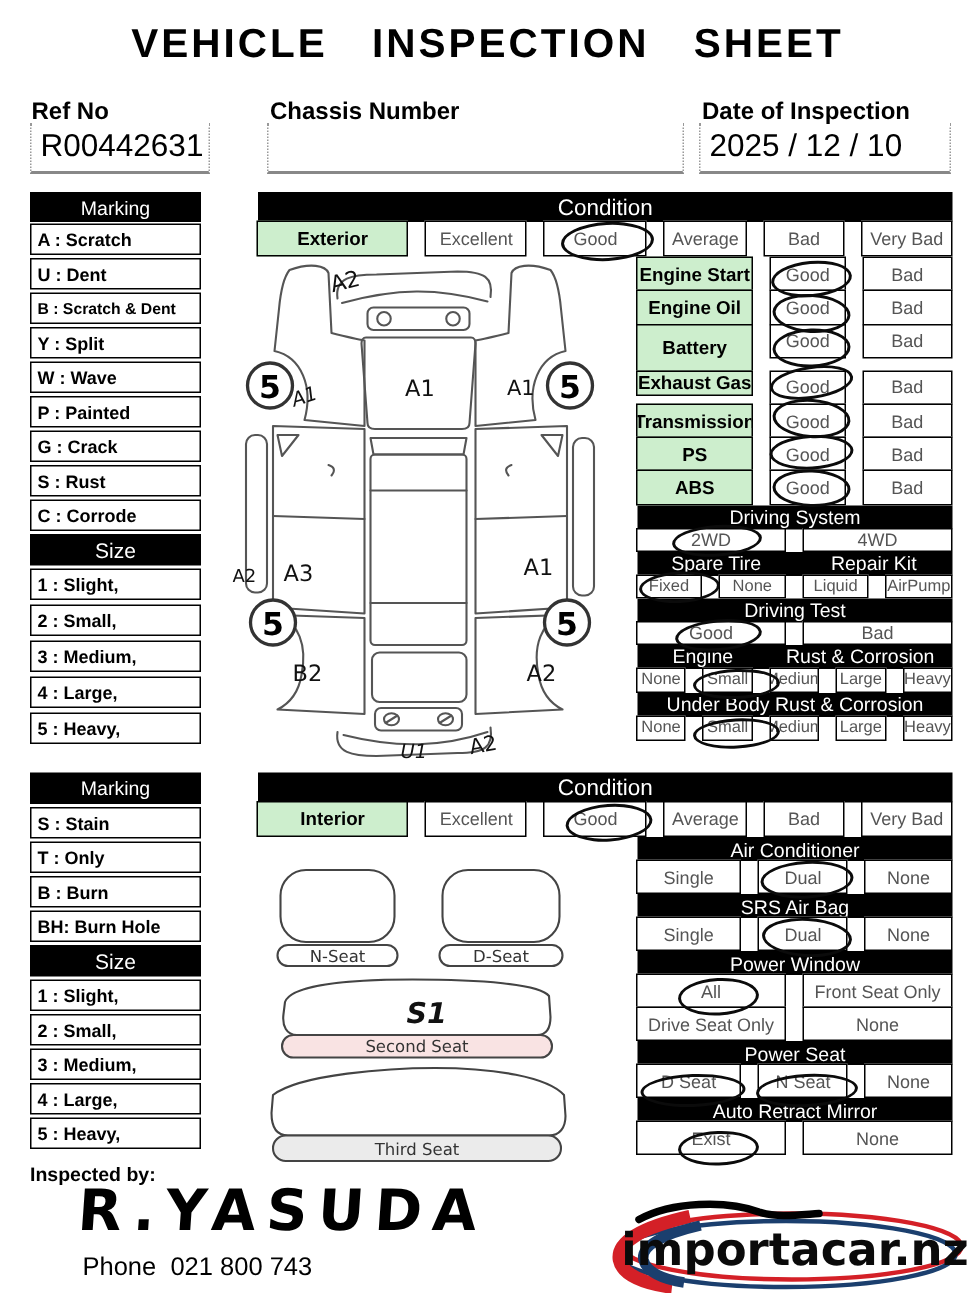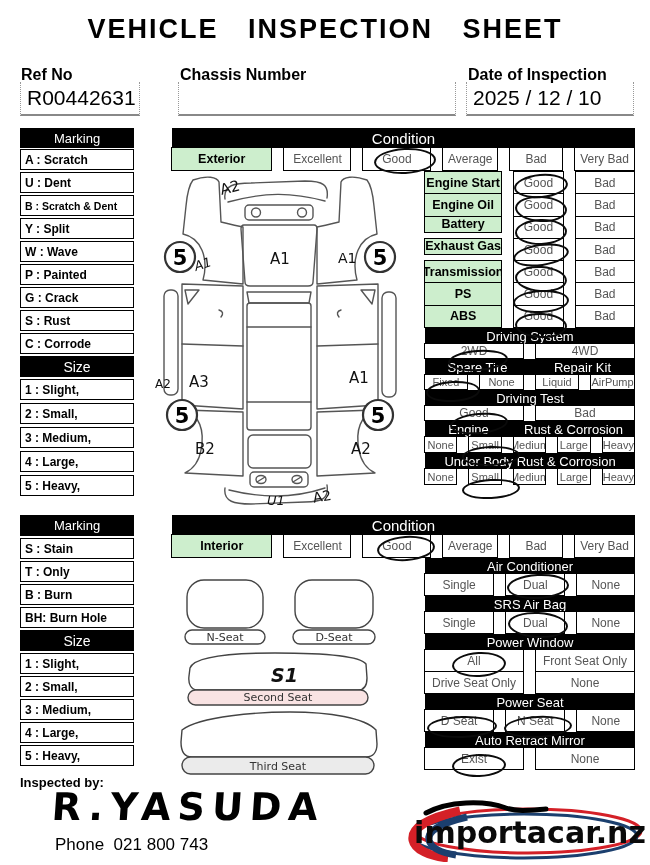--- a/index.html
+++ b/index.html
@@ -105,21 +105,21 @@
         <div class="tcell lab green" style="width:87px;height:23.3px;">Engine Start</div>
         <div class="tcell opt" style="width:56px;height:23.3px;">Good</div>
         <div class="tcell opt" style="width:67px;height:23.3px;">Bad</div>
       </div>
     <div class="trow">
         <div class="tcell lab green" style="width:87px;height:23.3px;">Engine Oil</div>
         <div class="tcell opt" style="width:56px;height:23.3px;">Good</div>
         <div class="tcell opt" style="width:67px;height:23.3px;">Bad</div>
       </div>
     <div class="trow">
-        <div class="tcell lab green" style="width:87px;height:17px;">Battery</div>
+        <div class="tcell lab green" style="width:87px;height:32px;">Battery</div>
         <div class="tcell opt" style="width:56px;height:23.3px;">Good</div>
         <div class="tcell opt" style="width:67px;height:23.3px;">Bad</div>
       </div>
     <div class="trow">
         <div class="tcell lab green" style="width:87px;height:17px;">Exhaust Gas</div>
         <div class="tcell opt" style="width:56px;height:23.3px;">Good</div>
         <div class="tcell opt" style="width:67px;height:23.3px;">Bad</div>
       </div>
     <div class="trow">
         <div class="tcell lab green" style="width:87px;height:23.3px;">Transmission</div>

